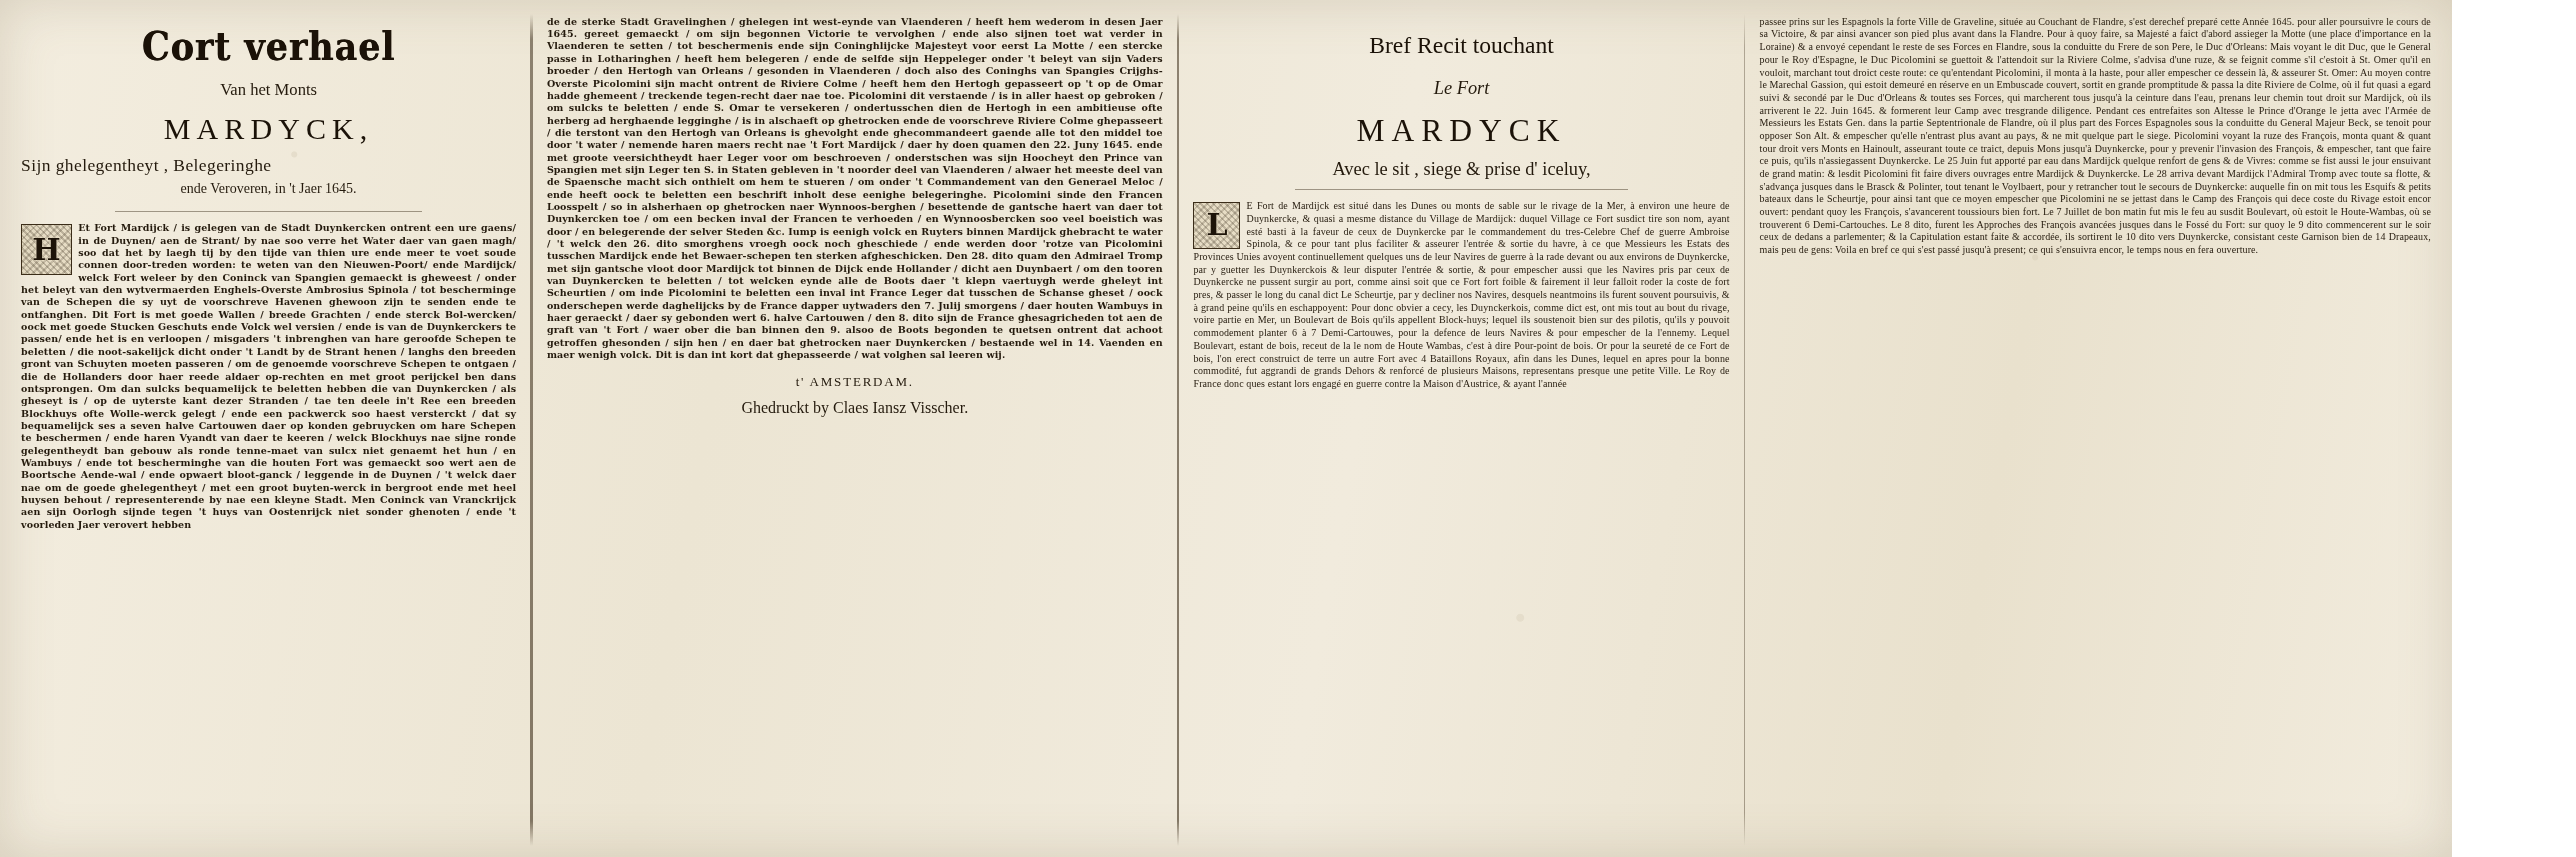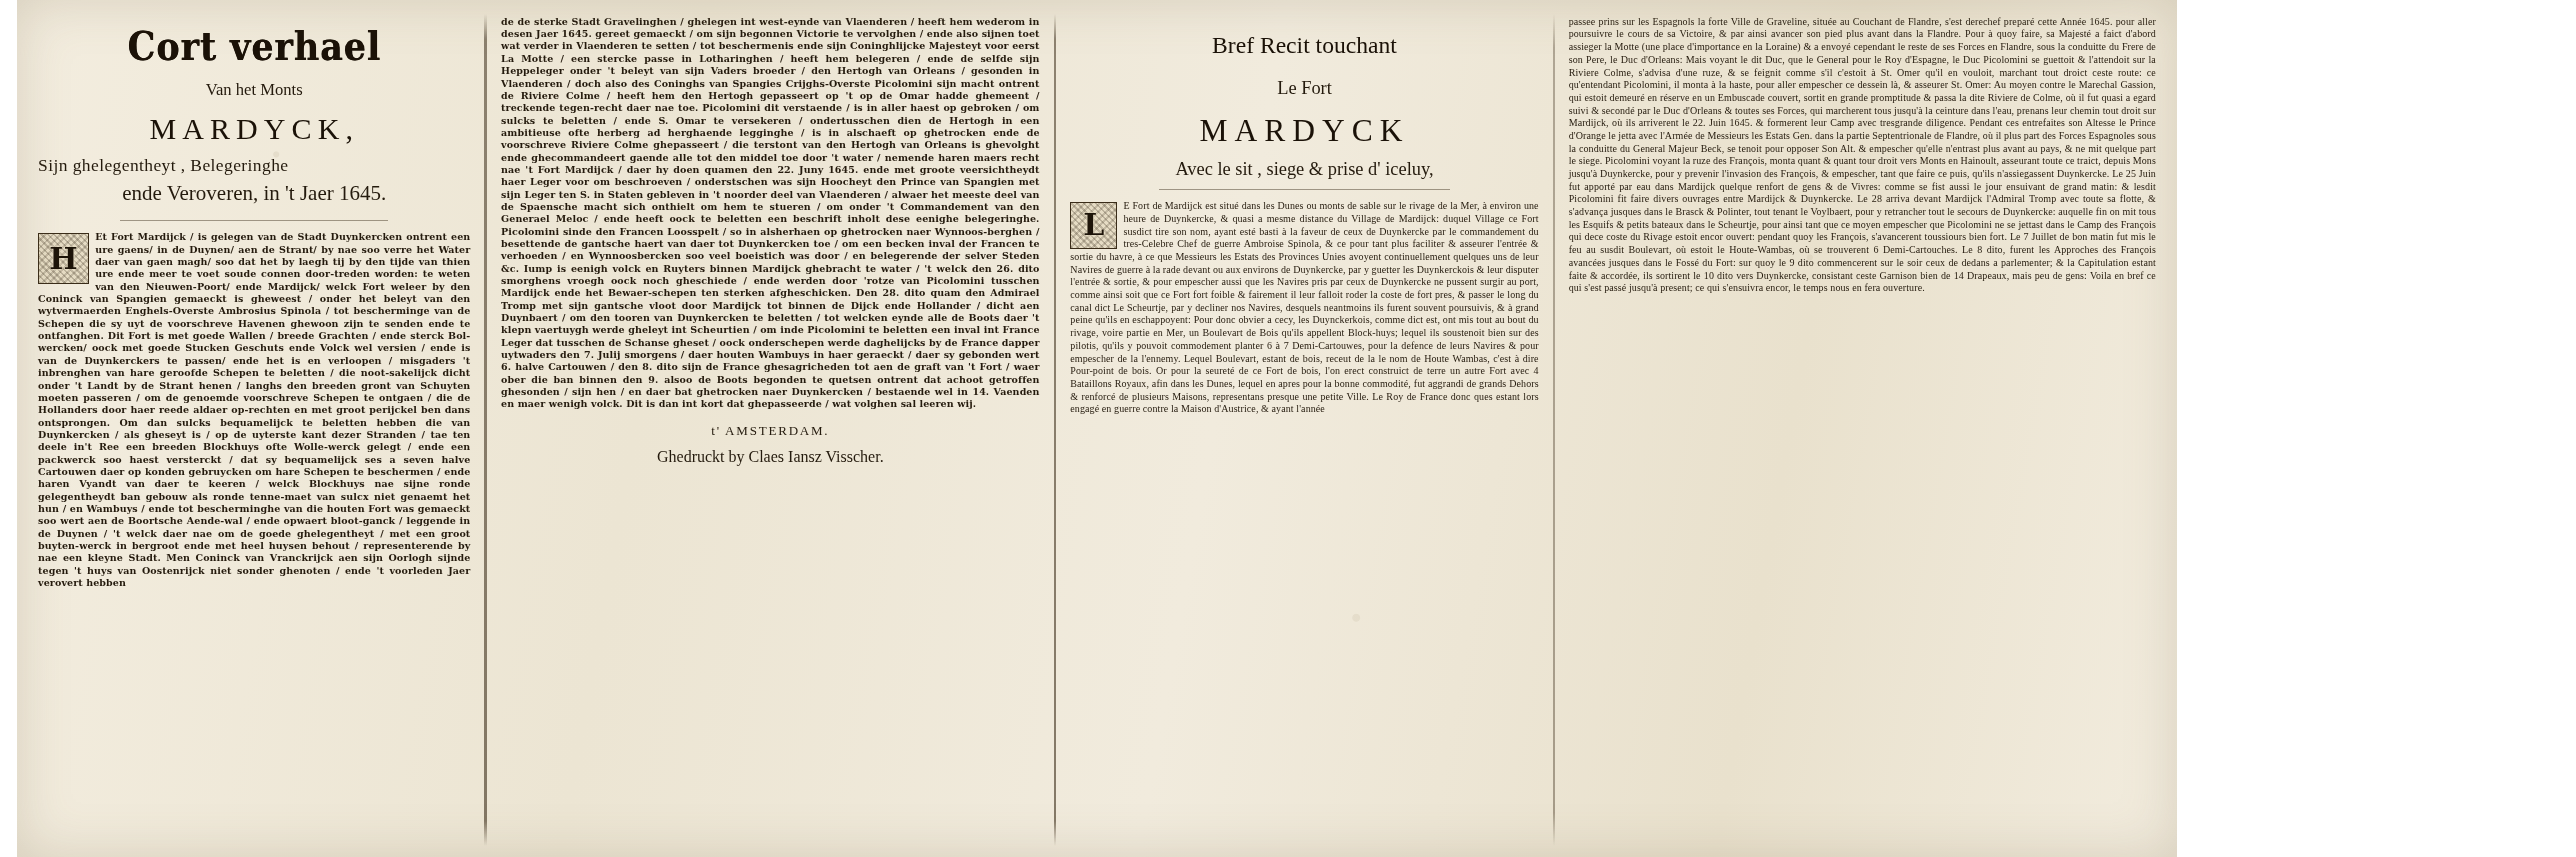--- a/index.html
+++ b/index.html
@@ -1,27 +1,26 @@
 <!DOCTYPE html>
 <html style="font-size:14px"><head>
 <meta charset="utf-8">
 <style>
   html,body{margin:0;padding:0;background:#ffffff;}
   body{width:2576px;height:858px;overflow:hidden;font-family:"Liberation Serif",serif;}
   .sheet{
-    position:relative;width:2160px;height:858px;
+    position:relative;width:2452px;height:858px;
     background:#efe9da;
     background-image:
       radial-gradient(circle at 12% 18%, rgba(180,165,135,0.18) 0 2.6px, rgba(0,0,0,0) 3.5px),
       radial-gradient(circle at 62% 72%, rgba(180,165,135,0.16) 0 3.5px, rgba(0,0,0,0) 4.4px),
       radial-gradient(circle at 83% 30%, rgba(170,155,125,0.14) 0 2.6px, rgba(0,0,0,0) 3.5px),
       linear-gradient(100deg,#f3eddf 0%,#ece5d3 30%,#f1ebdd 55%,#e9e1cd 80%,#f2ecde 100%);
     box-sizing:border-box;
     padding:10.5px 8.8px 8.8px 8.8px;
-    margin-left:17px;
   }
   .page{
     position:relative;width:100%;height:100%;
     display:flex;flex-direction:row;align-items:stretch;
     box-sizing:border-box;
   }
   .col{
     box-sizing:border-box;
     padding:5.3px 12.3px 7px 12.3px;
     position:relative;
@@ -54,31 +53,31 @@
     font-family:"Liberation Serif",serif;
   }
   .t-big{
     text-align:center;font-size:30px;letter-spacing:6.1px;color:#1b1208;
     margin:12.3px 0 8.8px 0;font-family:"Liberation Serif",serif;
   }
   .t-sub2{
     text-align:left;font-size:17.5px;color:#241a0d;margin:5.3px 0 1.8px 0;letter-spacing:0.4px;
   }
   .t-sub3{
-    text-align:center;font-size:21px;color:#241a0d;margin:5.3px 0 14px 0;
+    text-align:center;font-size:14px;color:#241a0d;margin:5.3px 0 14px 0;
   }
   .t-line{
     width:62%;height:0.9px;background:#3a2c18;margin:8.8px auto 10.5px auto;opacity:.45;
   }
 
   
   .f-title{
     text-align:center;font-size:23.6px;color:#1b1208;margin:15.8px 0 5.3px 0;
   }
-  .f-sub1{text-align:center;font-size:18.4px;color:#241a0d;margin:19px 0 5.3px 0;}
+  .f-sub1{text-align:center;font-size:18.4px;color:#241a0d;margin:19px 0 5.3px 0;font-style:italic;}
   .f-big{
     text-align:center;font-size:31.5px;letter-spacing:7px;color:#1b1208;margin:14px 0 10.5px 0;
   }
   .f-sub2{text-align:center;font-size:18.4px;color:#241a0d;margin:8.8px 0 3.5px 0;}
   .f-sub3{text-align:center;font-size:16.6px;color:#241a0d;margin:5.3px 0 12.3px 0;}
 
   
   .body{
     font-size:10px;
     line-height:1.30;

